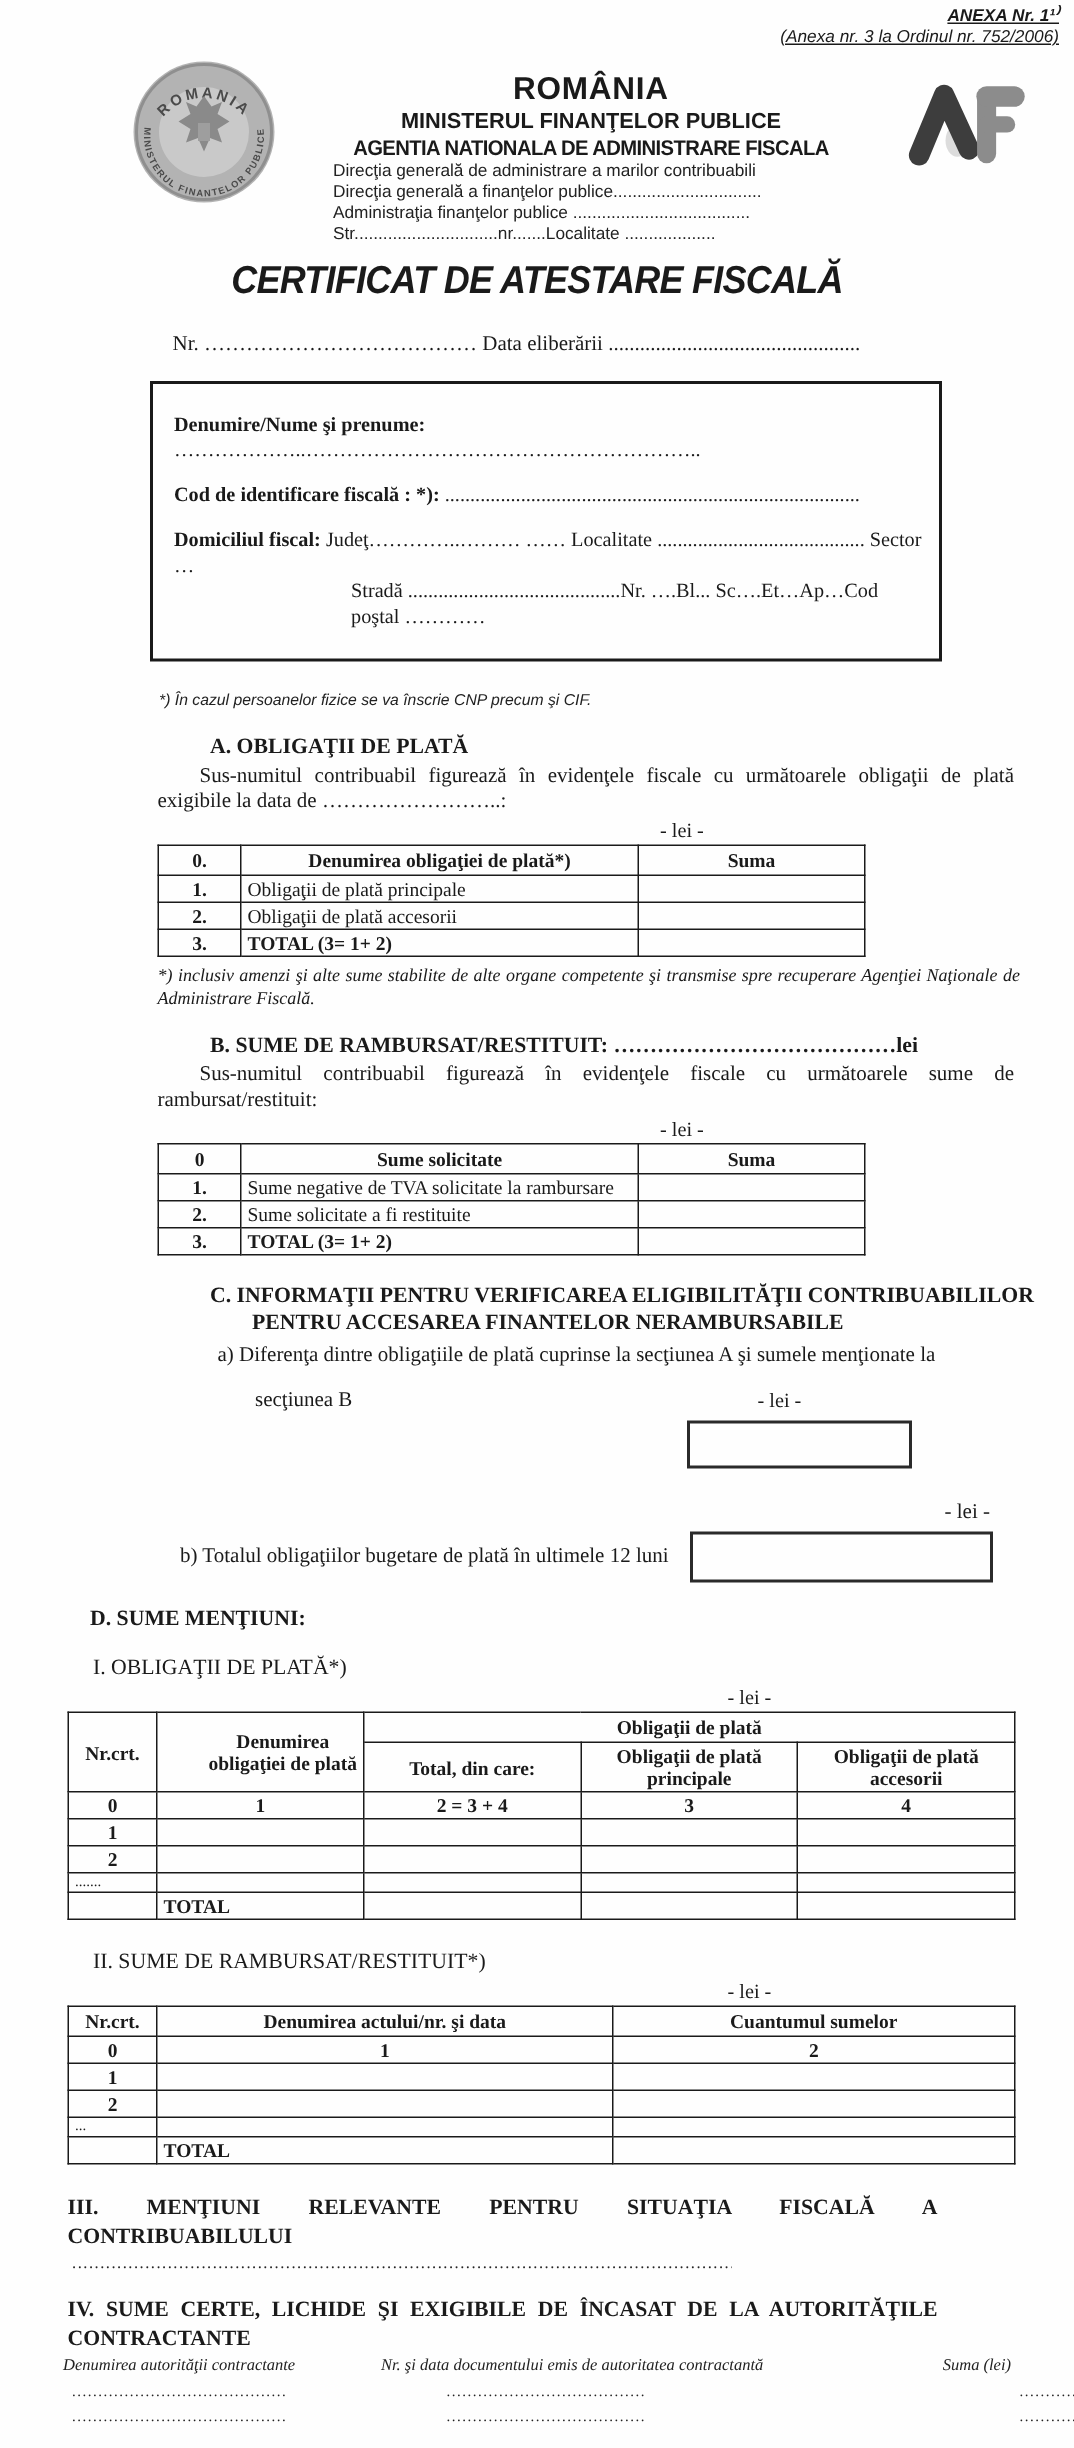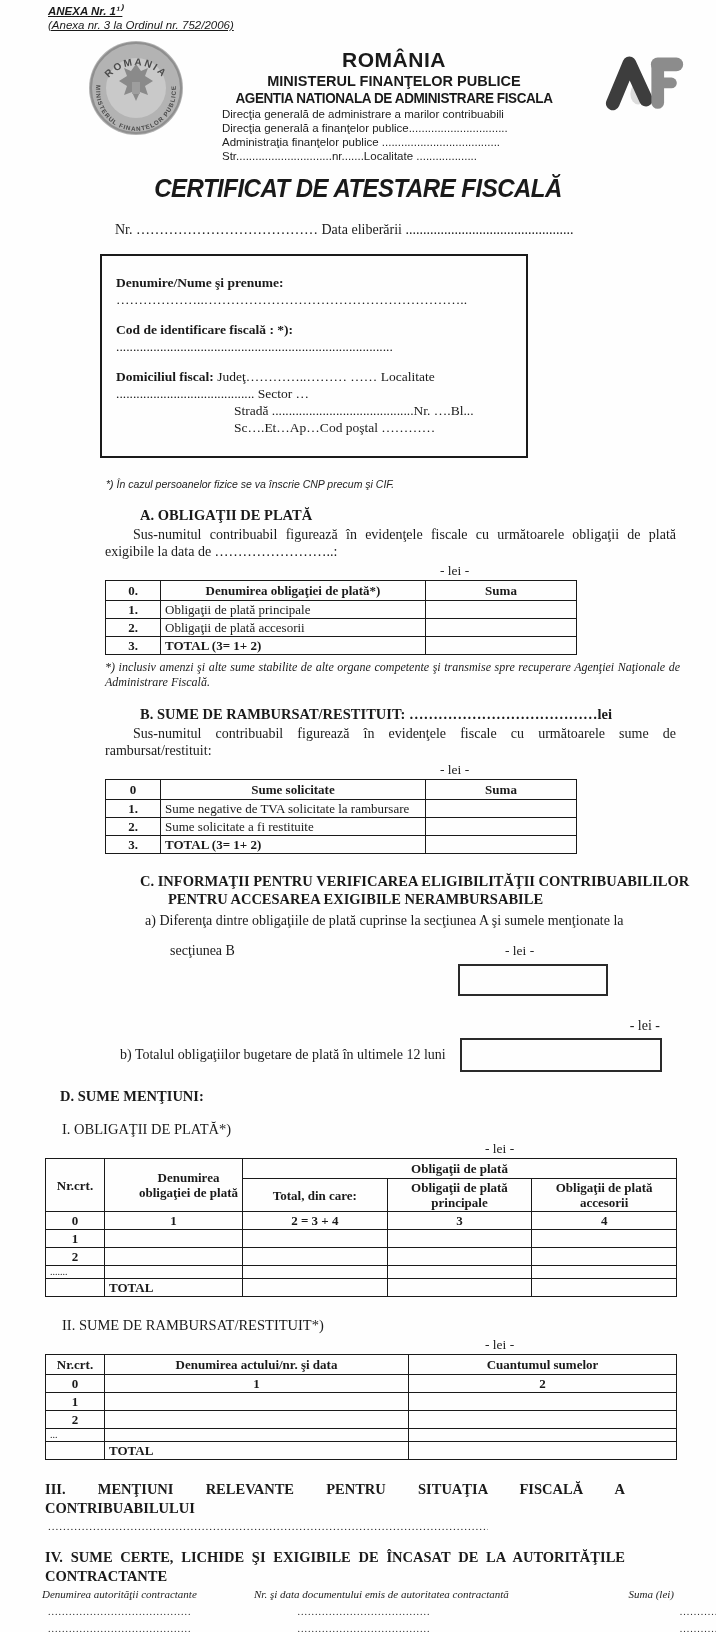--- a/index.html
+++ b/index.html
@@ -2,42 +2,42 @@
 <html><head>
 <meta charset="utf-8">
 <style>
   html,body{margin:0;padding:0;background:#e9e9e9;}
   .page{
     width:716px;height:1632px;margin:0 auto;background:#fefefe;
     font-family:"Liberation Serif",serif;color:#1a1a1a;position:relative;
     overflow:hidden;box-sizing:border-box;padding-top:4px;
   }
   
-  .annex{ padding-right:10px; font-family:"Liberation Sans",sans-serif;
-    font-style:italic; font-weight:bold; font-size:11.5px; line-height:14px;margin-left:48px;}
+  .annex{ text-align:right; padding-right:10px; font-family:"Liberation Sans",sans-serif;
+    font-style:italic; font-weight:bold; font-size:11.5px; line-height:14px;}
   .annex div{ text-decoration:underline; }
   .annex .l2{ font-weight:normal; }
   
   .letterhead{ display:flex; margin:6px 26px 0 86px; height:108px; }
   .seal{ width:100px; height:100px; flex:0 0 auto; }
   .head-center{ flex:1 1 auto; text-align:center; font-family:"Liberation Sans",sans-serif;
     margin-top:10px; padding:0 6px;}
   .hc-country{ font-size:21px; font-weight:bold; letter-spacing:.5px; line-height:24px;}
   .hc-ministry{ font-size:14.5px; font-weight:bold; line-height:19px;}
   .hc-agency{ font-size:13.5px; font-weight:900; letter-spacing:-.4px; line-height:16px;
     transform:scaleY(1.05); }
   .hc-line{ font-size:11.5px; line-height:14px; color:#222; text-align:left; margin-left:30px;}
   .aflogo{ width:88px; height:62px; flex:0 0 auto; margin-top:12px;}
   
   .title{ text-align:center; margin-top:28px; font-family:"Liberation Sans",sans-serif;
     font-weight:bold; font-style:italic; font-size:24px; letter-spacing:-.5px;
     transform:scaleY(1.08);}
   .nr-line{ margin:20px 0 0 115px; font-size:14px; }
   
-  .idbox{ margin:16px 0 0 100px; width:428px; border:2px solid #1a1a1a;
+  .idbox{ margin:16px 0 0 100px; width:528px; border:2px solid #1a1a1a;
     padding:18px 10px 20px 14px; font-size:13.5px; box-sizing:border-box;}
   .idbox .row{ margin-bottom:13px; line-height:17px;}
   .idbox .row:last-child{ margin-bottom:0;}
   .idbox b{ font-weight:bold; }
   .id-street{ margin-left:118px; }
   .fn-sans{ margin:20px 0 0 106px; font-family:"Liberation Sans",sans-serif;
     font-style:italic; font-size:10.5px; color:#222;}
   
   .sec-head{ margin:16px 0 0 140px; font-size:14.5px; font-weight:bold; line-height:18px;}
   .sec-head2{ margin-left:168px; font-size:14.5px; font-weight:bold; line-height:18px;}
@@ -213,21 +213,21 @@
     </tr>
     <tr>
       <td class="c0">3.</td>
       <td class="total">TOTAL (3= 1+ 2)</td>
       <td class="c2">&nbsp;</td>
     </tr>
   </tbody>
     </table>
 
   <div class="sec-head" style="margin-top:18px;">C. INFORMAŢII PENTRU VERIFICAREA ELIGIBILITĂŢII CONTRIBUABILILOR</div>
-  <div class="sec-head2">PENTRU ACCESAREA EXIGIBILE NERAMBURSABILE</div>
+  <div class="sec-head2">PENTRU ACCESAREA FINANTELOR NERAMBURSABILE</div>
   <div class="c-item">a) Diferenţa dintre obligaţiile de plată cuprinse la secţiunea A şi sumele menţionate la</div>
   <div class="c-row">
     <span>secţiunea B</span>
     <span class="lei">- lei -</span>
   </div>
   <div class="c-box-a"></div>
   <div class="lei-c2">- lei -</div>
   <div class="c-rowb">
     <span class="txt">b) Totalul obligaţiilor bugetare de plată în ultimele 12 luni</span>
     <div class="c-box-b"></div>

